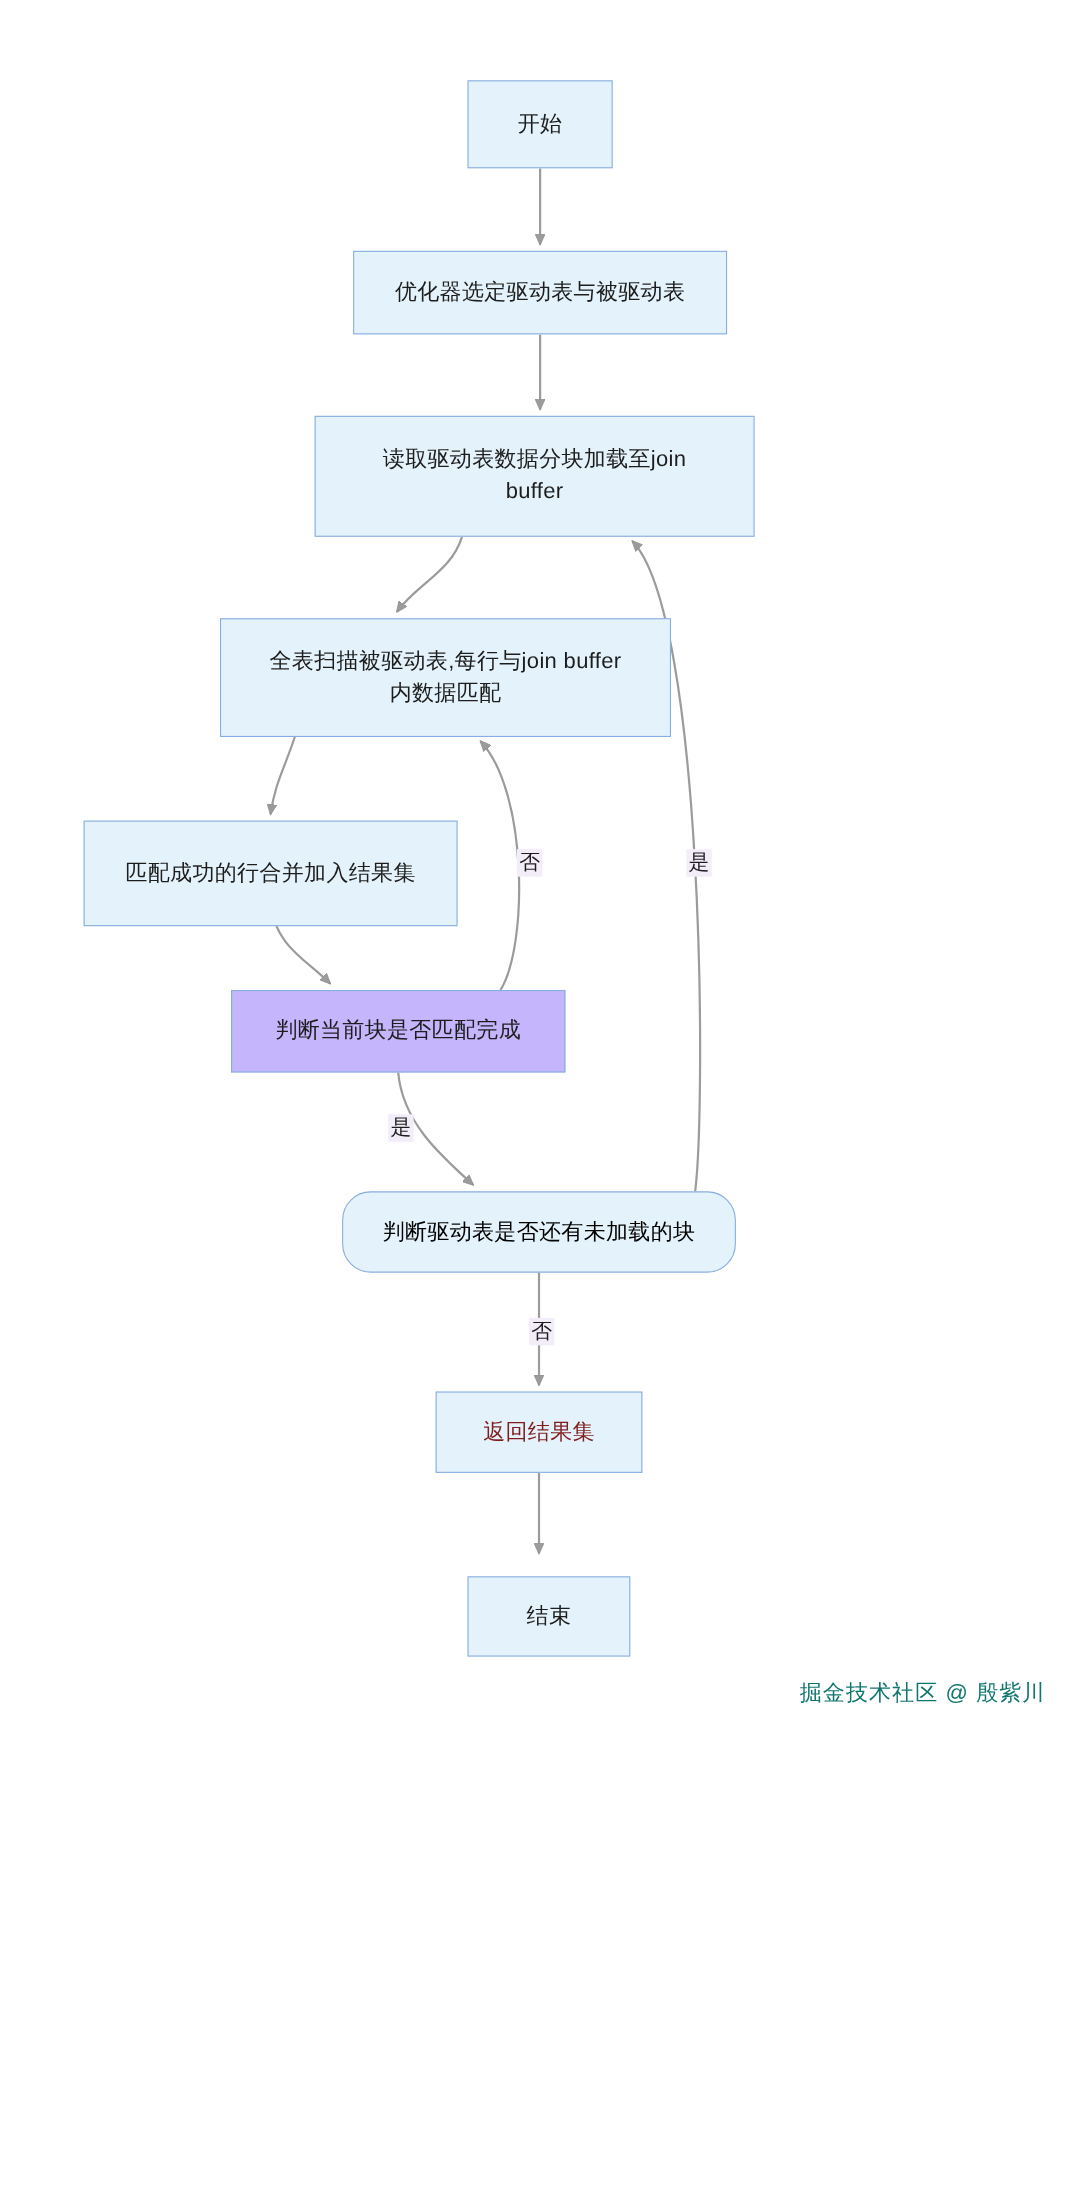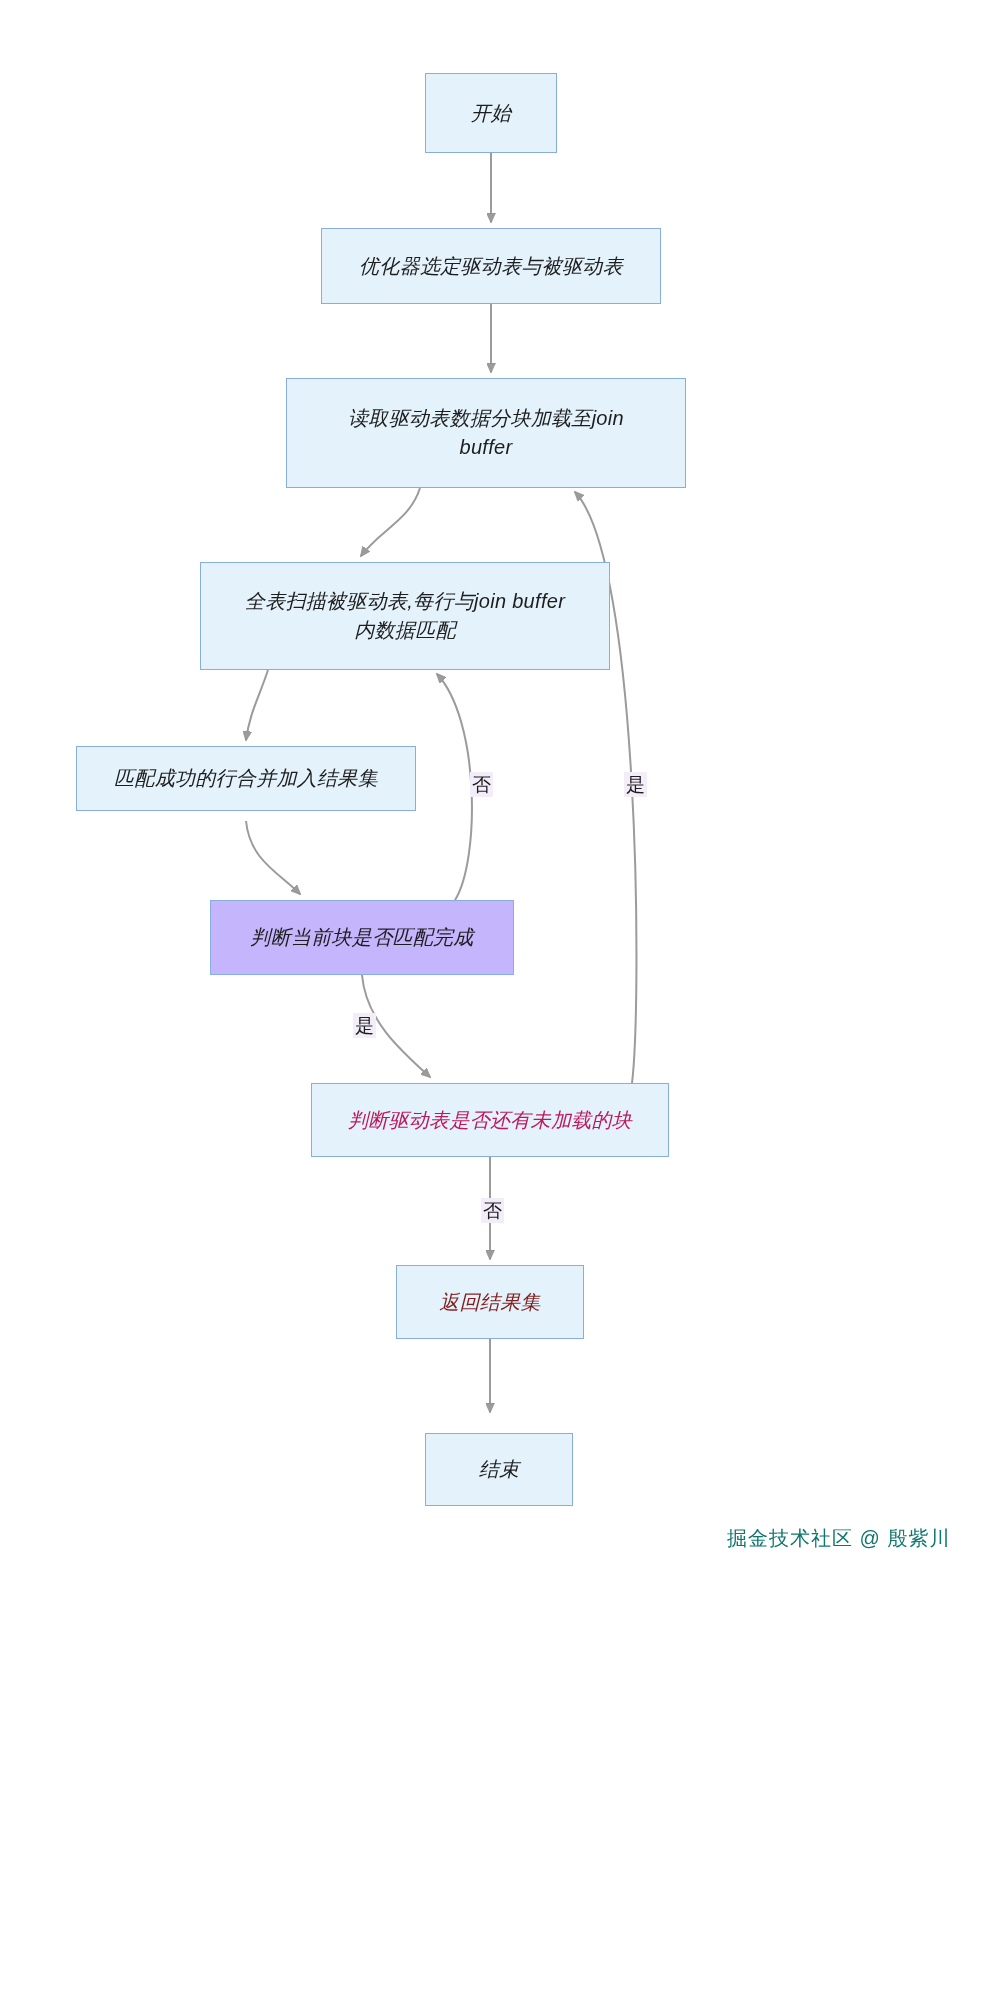--- a/index.html
+++ b/index.html
@@ -34,21 +34,20 @@
     border: 1.6px solid #87aee0;
     display: flex;
     align-items: center;
     justify-content: center;
     text-align: center;
     color: #1d1d1d;
     font-size: 20px;
     line-height: 1.45;
     letter-spacing: 0.3px;
     padding: 6px 14px;
-    font-style: italic;
   }
   .node .label {
     display: block;
     width: 100%;
     white-space: pre-line;
   }
   .edge-label {
     position: absolute;
     background: #f3edfa;
     color: #1d1d1d;
@@ -98,27 +97,27 @@
         <span class="label">优化器选定驱动表与被驱动表</span>
       </div>
       <div class="node" style="left: 286px; top: 378px; width: 400px; height: 110px; background: rgb(228, 243, 251); border-color: rgb(135, 174, 224); color: rgb(29, 29, 29);">
         <span class="label">读取驱动表数据分块加载至join
 buffer</span>
       </div>
       <div class="node" style="left: 156px; top: 562px; width: 410px; height: 108px; background: rgb(228, 243, 251); border-color: rgb(135, 174, 224); color: rgb(29, 29, 29); margin-left: 44px;">
         <span class="label">全表扫描被驱动表,每行与join buffer
 内数据匹配</span>
       </div>
-      <div class="node" style="left: 76px; top: 746px; width: 340px; height: 65px; background: rgb(228, 243, 251); border-color: rgb(135, 174, 224); color: rgb(29, 29, 29);">
+      <div class="node" style="left: 76px; top: 746px; width: 340px; height: 96px; background: rgb(228, 243, 251); border-color: rgb(135, 174, 224); color: rgb(29, 29, 29);">
         <span class="label">匹配成功的行合并加入结果集</span>
       </div>
       <div class="node" style="left: 210px; top: 900px; width: 304px; height: 75px; background: #c4b5fd; border-color: rgb(135, 174, 224); color: rgb(29, 29, 29);">
         <span class="label">判断当前块是否匹配完成</span>
       </div>
-      <div class="node" style="left: 311px; top: 1083px; width: 358px; height: 74px; background: rgb(228, 243, 251); border-color: rgb(135, 174, 224); color: #be185d;">
+      <div class="node" style="left: 311px; top: 1083px; width: 358px; height: 74px; background: rgb(228, 243, 251); border-color: rgb(135, 174, 224); color: #000000; border-radius: 26px;">
         <span class="label">判断驱动表是否还有未加载的块</span>
       </div>
       <div class="node" style="left: 396px; top: 1265px; width: 188px; height: 74px; background: rgb(228, 243, 251); border-color: rgb(135, 174, 224); color: #7f1d1d;">
         <span class="label">返回结果集</span>
       </div>
       <div class="node" style="left: 425px; top: 1418px; width: 148px; height: 73px; background: rgb(228, 243, 251); border-color: rgb(135, 174, 224); color: rgb(29, 29, 29); margin-top: 15px;">
         <span class="label">结束</span>
       </div>
     </div>
   <div id="label-layer">

